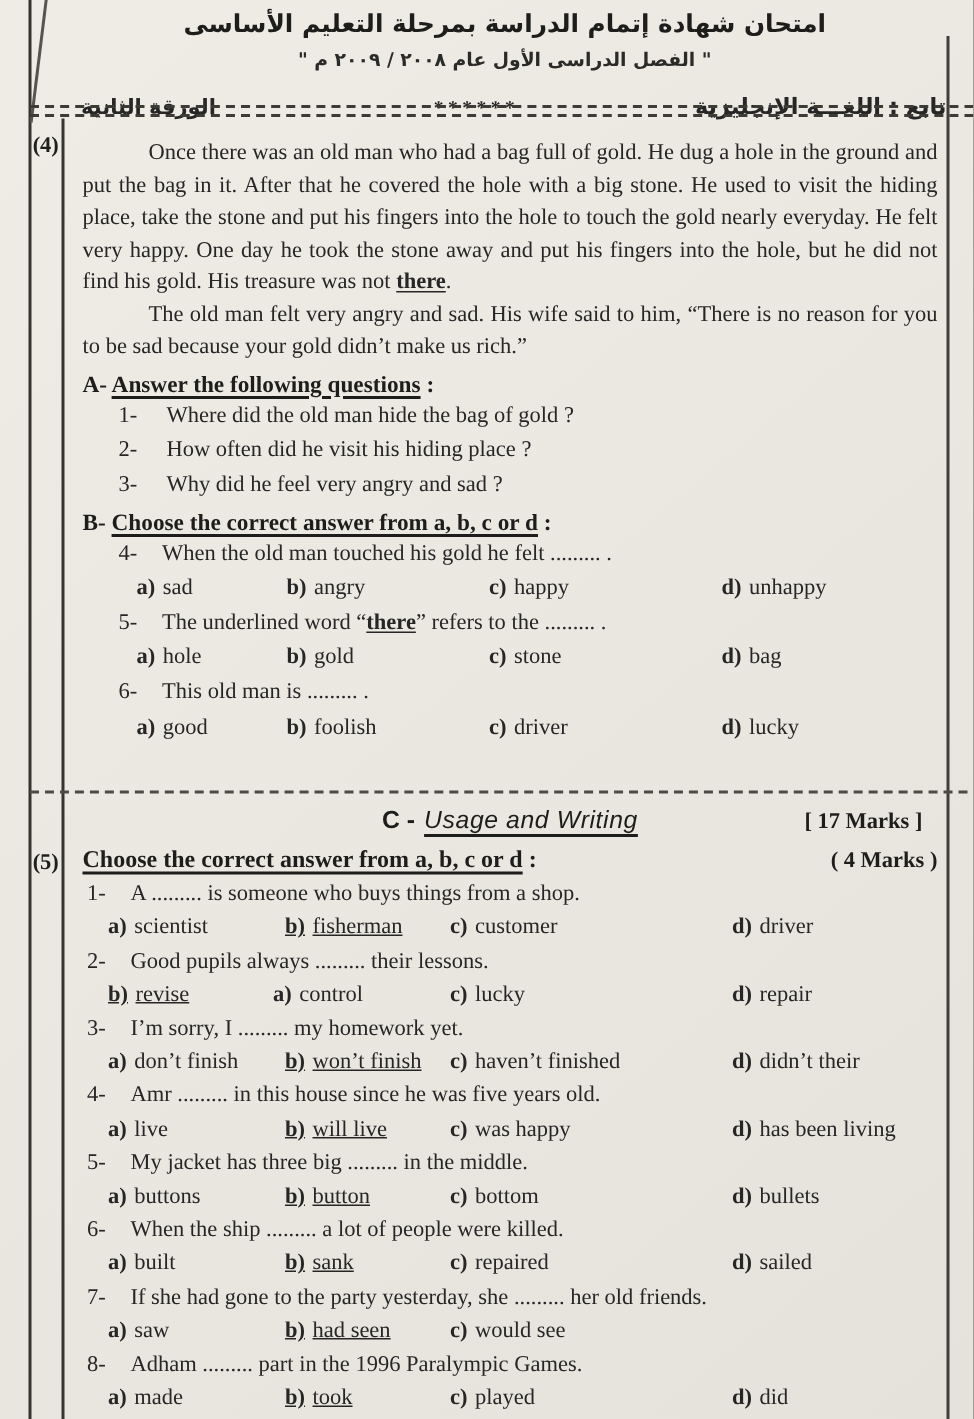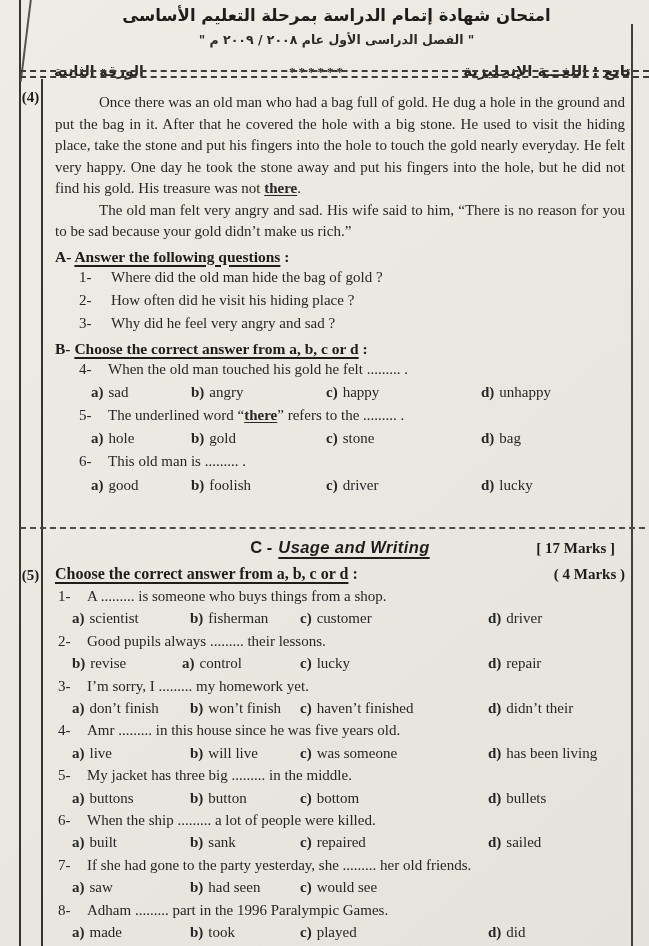--- a/index.html
+++ b/index.html
@@ -53,31 +53,31 @@
   .opts-b{padding-left:36px;}
   .opts-b .c1{width:100px;}.opts-b .c2{width:135px;}.opts-b .c3{width:155px;}
   .c4{flex:1;}
   .okey{font-weight:bold;margin-right:5px;}
   .opt{white-space:nowrap;}
 
   
   #c-header{position:absolute;left:55px;width:570px;top:538px;text-align:center;
     font-family:"Liberation Sans",sans-serif;}
   #c-label{font-weight:bold;font-size:16.5px;color:#1d1d1b;}
-  #c-title{font-weight:bold;font-style:italic;font-size:16.5px;margin-left:6px;letter-spacing:.4px;
+  #c-title{font-weight:normal;font-style:italic;font-size:16.5px;margin-left:6px;letter-spacing:.4px;
     text-decoration:underline;text-underline-offset:4px;text-decoration-thickness:1.5px;color:#1d1d1b;}
   #c-marks{position:absolute;right:10px;top:2px;font-family:"Liberation Serif",serif;
     font-weight:bold;font-size:15px;color:#1d1d1b;}
 
   
   #usage{top:565px;}
   .usage-head{display:flex;justify-content:space-between;align-items:baseline;margin-bottom:2px;}
   .uq .stem{padding-left:3px;line-height:22.4px;}
   .opts-u{padding-left:17px;line-height:22.4px;}
-  .opts-u .c1{width:118px;}.opts-u .c2{width:110px;}.opts-u .c3{width:188px;}
+  .opts-u .c1{width:118px;}.opts-u .c2{width:110px;text-decoration:underline;}.opts-u .c3{width:188px;}
 </style>
 </head>
 <body>
 
 <div class="page">
 
   <div class="vline" id="line-left"></div>
   <div class="vline" id="line-inner"></div>
   <div class="vline" id="line-right"></div>
   <div id="corner-skew"></div>
@@ -219,21 +219,21 @@
     </div>
 
     <div class="uq">
       <div class="stem">
         <span class="qn">4-</span>
         <span>Amr ......... in this house since he was five years old.</span>
       </div>
       <div class="opts opts-u">
         <span class="opt c1"><span class="okey">a)</span><span>live</span></span>
         <span class="opt c2"><span class="okey">b)</span><span>will live</span></span>
-        <span class="opt c3"><span class="okey">c)</span><span>was someone</span></span>
+        <span class="opt c3"><span class="okey">c)</span><span>was happy</span></span>
         <span class="opt c4"><span class="okey">d)</span><span>has been living</span></span>
       </div>
     </div>
 
     <div class="uq">
       <div class="stem">
         <span class="qn">5-</span>
         <span>My jacket has three big ......... in the middle.</span>
       </div>
       <div class="opts opts-u">

